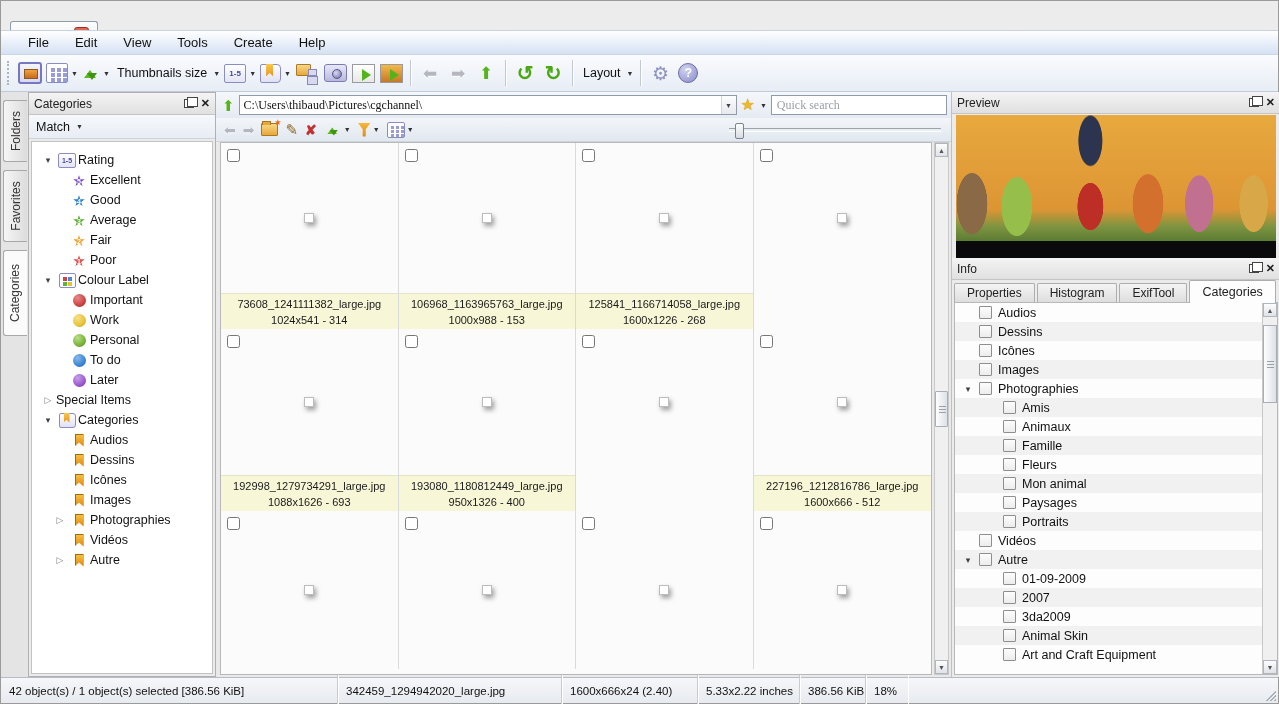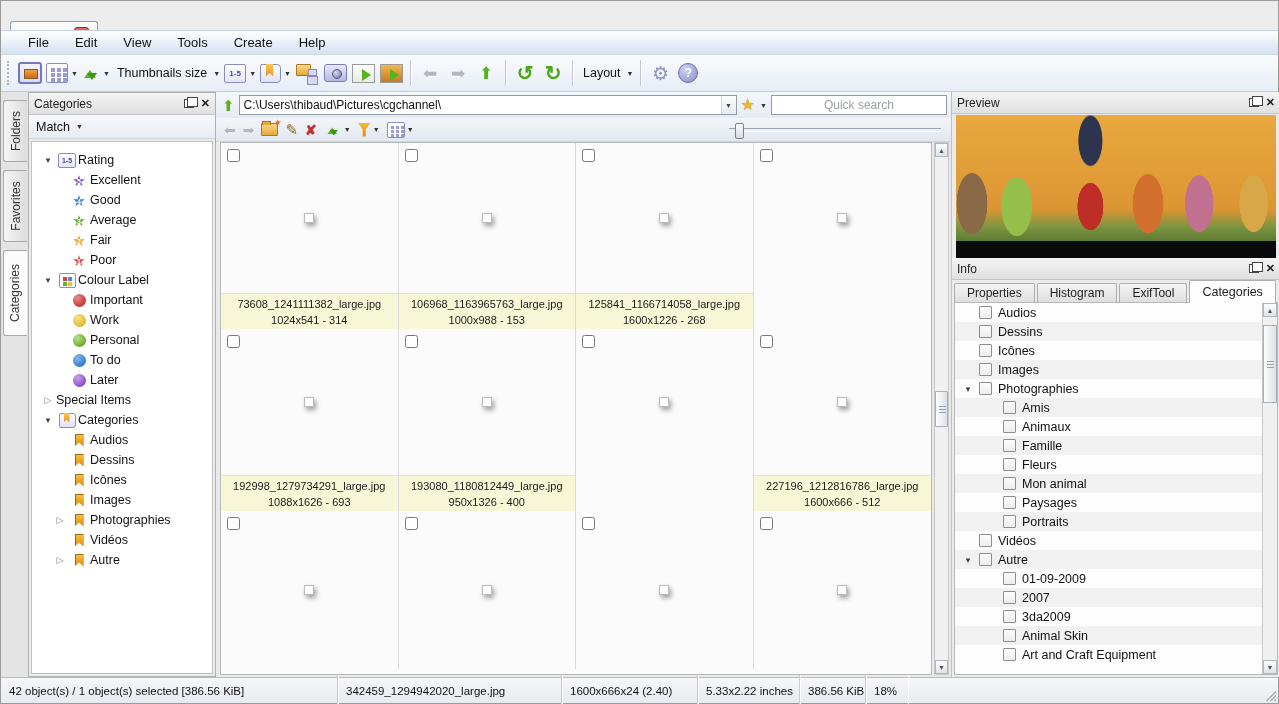--- a/index.html
+++ b/index.html
@@ -90,24 +90,24 @@
   .mini-clr { width:17px; height:15px; border:1px solid #8a8cc4; border-radius:2px; background:#fff; position:relative; }
   .mini-clr::after { content:""; position:absolute; left:3px; top:3px; width:4px; height:4px; background:#d84040; box-shadow:5px 0 #4888d8, 0 5px #58b838, 5px 5px #e8c030; }
   .mini-book { width:17px; height:15px; border:1px solid #8a8cc4; border-radius:2px 3px 3px 2px; background:linear-gradient(#fff,#e0e0f4); position:relative; }
   .mini-book::after { content:""; position:absolute; left:4px; top:-1px; width:6px; height:10px; background:linear-gradient(#f8c850,#e89018); clip-path:polygon(0 0,100% 0,100% 100%,50% 72%,0 100%); }
   .bm { width:9px; height:13px; background:linear-gradient(#f8c040,#e08810); border:1px solid #a86808; clip-path:polygon(0 0,100% 0,100% 100%,50% 70%,0 100%); }
 
   
   .center { position:absolute; left:215px; top:0; width:735px; bottom:0; background:#e9e9e9; }
   .addr { position:absolute; left:0; top:0; width:100%; height:26px; display:flex; align-items:center; gap:4px; padding:0 4px 0 6px; background:linear-gradient(#f4f7fb,#e6ebf3); }
   .combo { height:20px; width:498px; background:#fff; border:1px solid #8f9bab; display:flex; align-items:center; font-size:12px; color:#111; }
-  .combo input { flex:1; border:none; outline:none; font-size:12px; font-family:Liberation Sans, sans-serif; padding:0 4px; color:#111; background:transparent; }
+  .combo input { flex:1; border:none; outline:none; font-size:12px; font-family:Liberation Serif, serif; padding:0 4px; color:#111; background:transparent; }
   .combo .cbtn { width:15px; height:100%; display:flex; align-items:center; justify-content:center; font-size:7px; color:#444; border-left:1px solid #d0d6de; background:linear-gradient(#fdfdfd,#e6e9ee); }
   .favstar { font-size:16px; color:#f0b828; text-shadow:0 0 1px #a87808; line-height:1; }
-  .qsearch { height:20px; flex:1; background:#fff; border:1px solid #8f9bab; font-size:12px; padding:0 5px; color:#111; font-family:Liberation Sans, sans-serif; outline:none;text-align:center; }
+  .qsearch { height:20px; flex:1; background:#fff; border:1px solid #8f9bab; font-size:12px; padding:0 5px; color:#111; font-family:Liberation Serif, serif; outline:none; }
   .qsearch::placeholder { color:#9aa0a8; }
 
   .ftool { position:absolute; left:0; top:26px; width:100%; height:24px; display:flex; align-items:center; gap:7px; padding-left:8px; background:linear-gradient(#f2f5f9,#e2e8f0); border-bottom:1px solid #cfd5dc; }
   .sbtn { display:flex; align-items:center; gap:1px; }
   .arr.sm { font-size:14px; }
   .i-newf { width:17px; height:13px; background:linear-gradient(#f8d888,#e8a838); border:1px solid #a87828; border-radius:1px; position:relative; }
   .i-newf::before { content:""; position:absolute; left:0; top:-3px; width:7px; height:3px; background:#e8a838; border:1px solid #a87828; border-bottom:none; }
   .i-newf::after { content:"★"; position:absolute; right:-4px; top:-6px; font-size:8px; color:#e86818; }
   .i-pencil { font-size:15px; color:#8a6828; line-height:1; }
   .i-del { font-size:14px; color:#c03030; font-weight:bold; line-height:1; }

